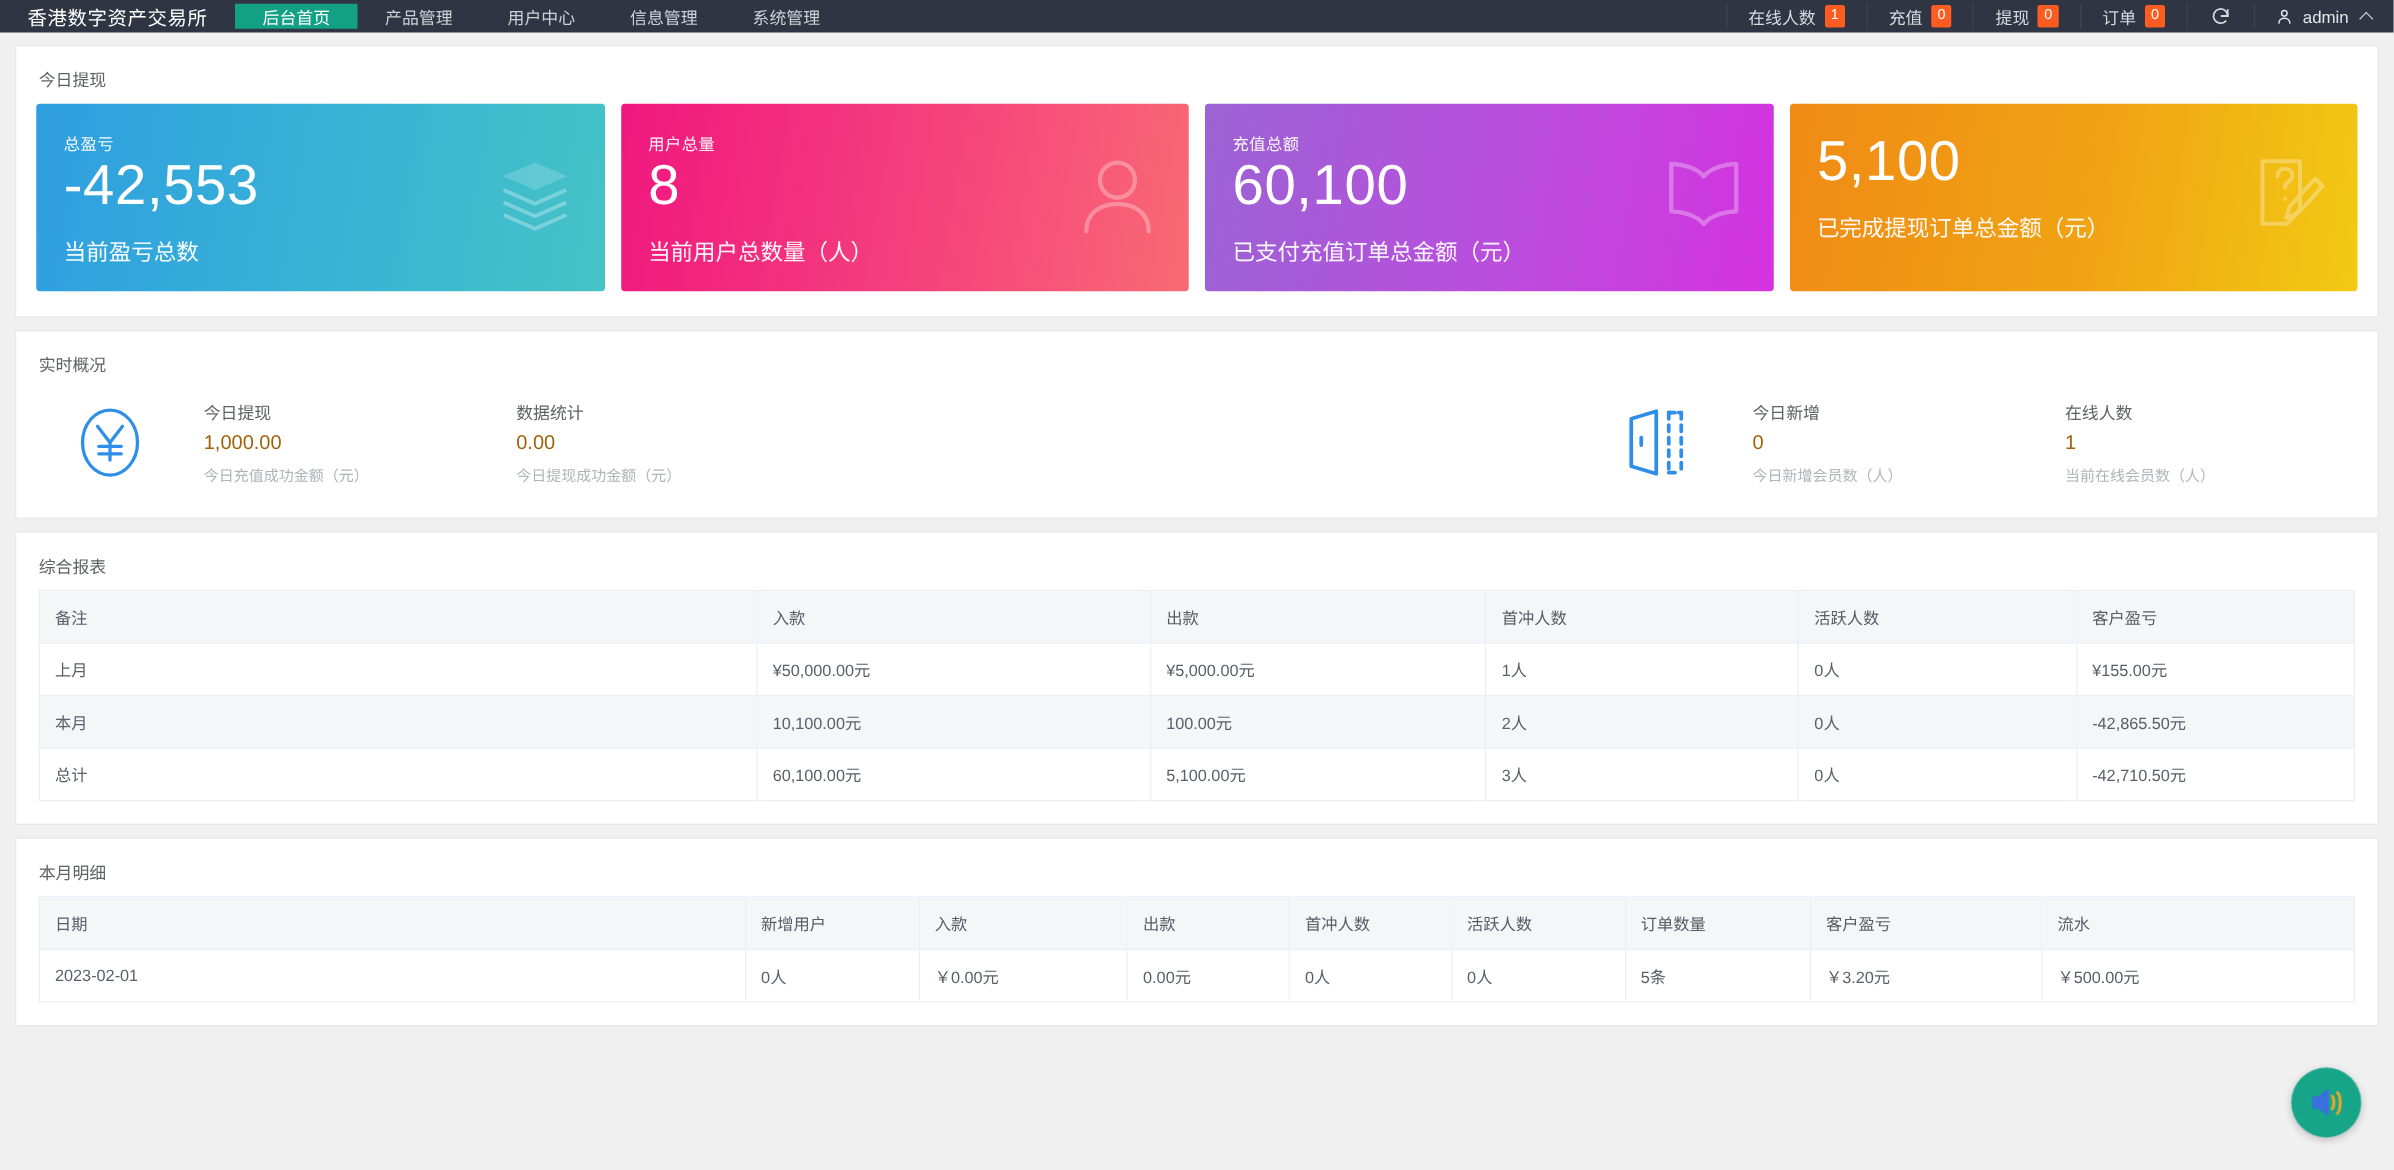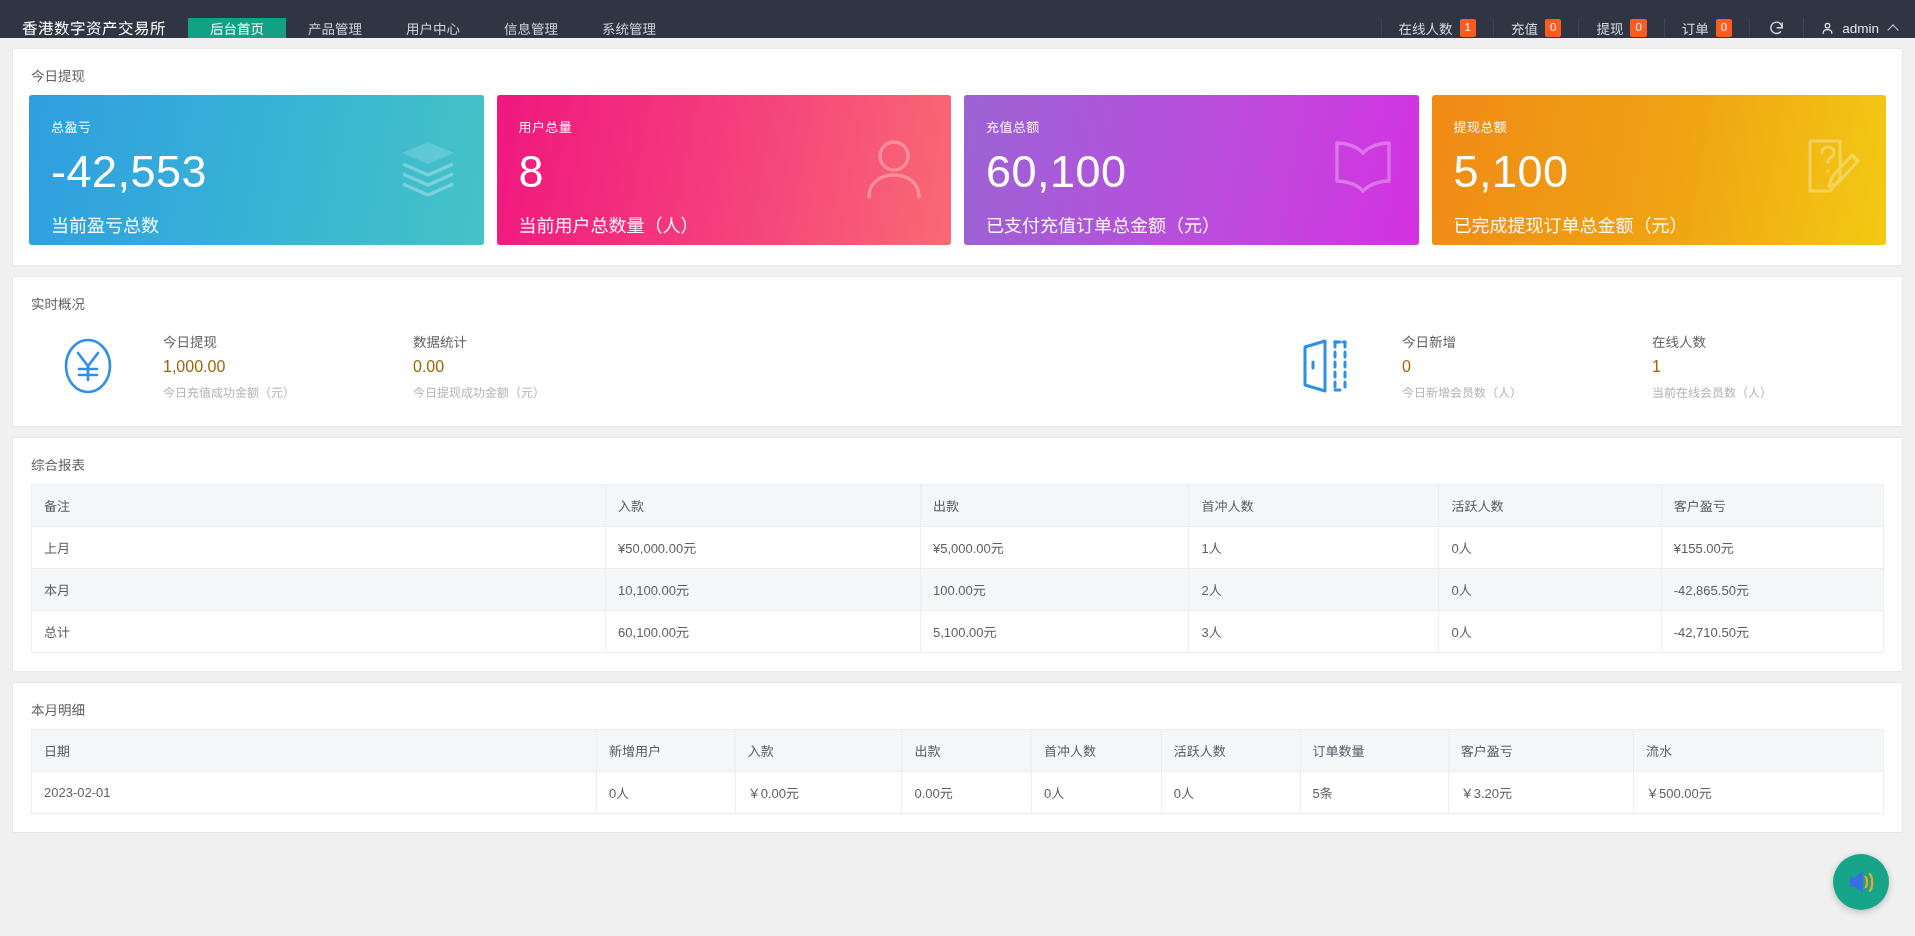--- a/index.html
+++ b/index.html
@@ -9,24 +9,24 @@
     height: 936px;
     overflow: hidden;
     background: #f0f0f0;
     font-family: "Liberation Sans", "DejaVu Sans", sans-serif;
     font-size: 14px;
     color: #333;
   }
 
   
   .topbar {
-    height: 38px;
+    height: 26px;
     background: #2f3542;
     display: flex;
-    align-items: flex-end;
+    align-items: center;
     color: #c9ccd2;
     position: relative;
     z-index: 20;
   }
   .brand {
     display: flex;
     align-items: center;
     padding: 0 22px;
     font-size: 15.5px;
     color: #ffffff;
@@ -140,21 +140,20 @@
     cursor: pointer;
   }
   .card-title {
     font-size: 13px;
     opacity: .95;
     letter-spacing: .4px;
   }
   .card-value {
     font-size: 45px;
     line-height: 1.05;
-    margin-top: 12px;
     font-weight: 400;
     letter-spacing: .5px;
   }
   .card-desc {
     font-size: 18px;
     opacity: .95;
     margin-top: 16px;
   }
   .card-glyph {
     position: absolute;
@@ -340,21 +339,20 @@
         <div class="card-desc">已支付充值订单总金额（元）</div>
         <div class="card-glyph">
           <svg width="64" height="60" viewBox="0 0 64 60" fill="none" stroke="#ffffff" stroke-width="3.4" stroke-linejoin="round" stroke-linecap="round">
             <path d="M32 16C26 9 14 6 6 6v38c8 0 20 3 26 10"></path>
             <path d="M32 16c6-7 18-10 26-10v38c-8 0-20 3-26 10"></path>
           </svg>
         </div>
       </div>
 
       <div class="card c4">
-        <div class="card-title">提现总额</div>
         <div class="card-value">5,100</div>
         <div class="card-desc">已完成提现订单总金额（元）</div>
         <div class="card-glyph">
           <svg width="62" height="62" viewBox="0 0 62 62" fill="none" stroke="#ffffff" stroke-width="3.2" stroke-linejoin="round" stroke-linecap="round">
             <path d="M10 4h30v38l-10 12H10z"></path>
             <path d="M22 16c0-4 3-6 6-6s6 2 6 6c0 4-6 4-6 9"></path>
             <circle cx="28" cy="34" r="1.6" fill="#ffffff" stroke="none"></circle>
             <path d="M52 18l6 6-20 22-9 3 3-9z"></path>
           </svg>
         </div>

